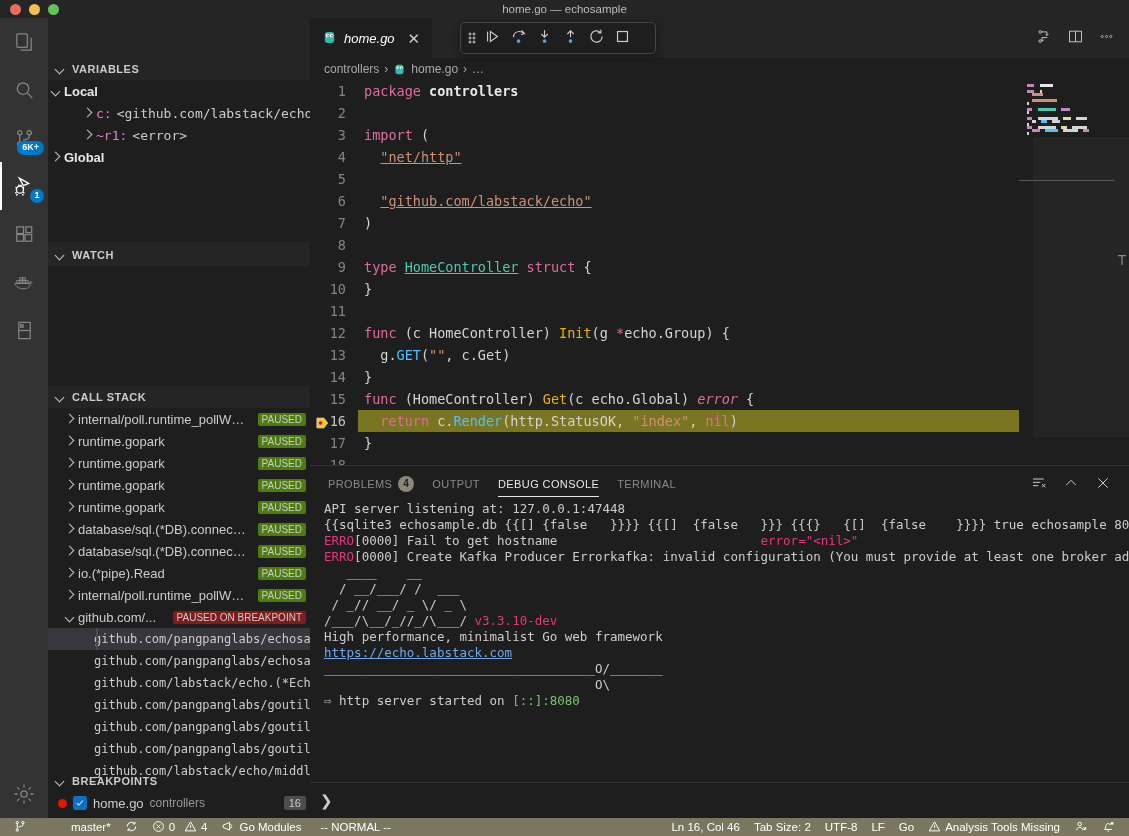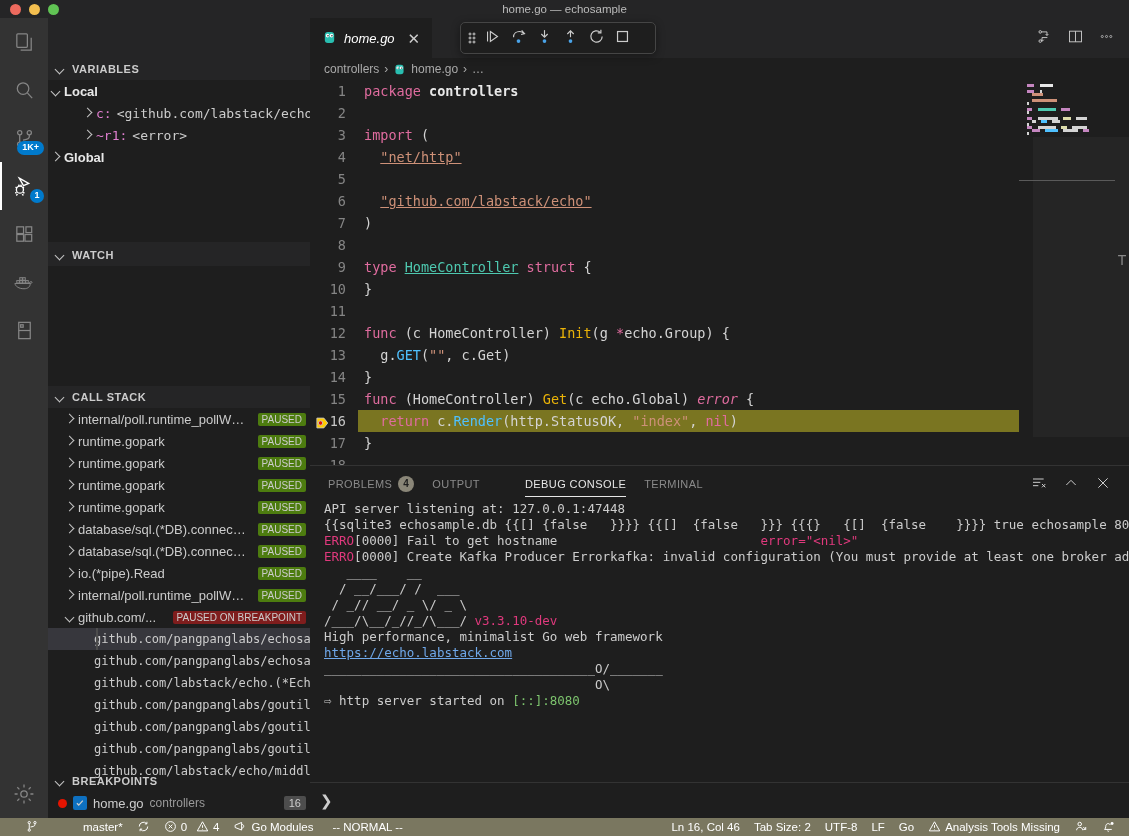--- a/index.html
+++ b/index.html
@@ -151,21 +151,21 @@
   
   #panel {
     position:absolute; left:310px; top:465px; width:819px; height:353px;
     background:#1e1e1e; border-top:1px solid #333;
   }
   #panel-tabs{
     height:35px; display:flex; align-items:center; gap:18px; padding:0 18px;
     font-size:11px; letter-spacing:.4px; text-transform:uppercase; color:#8a8a8a;
   }
   .ptab{ position:relative; height:35px; display:flex; align-items:center; gap:6px;}
-  .ptab.active{ color:#e7e7e7;margin-left:27px; }
+  .ptab.active{ color:#e7e7e7; }
   .ptab.active::after{
     content:""; position:absolute; left:0; right:0; bottom:4px; height:1px; background:#e7e7e7;
   }
   .pcount{
     background:#8a8678; color:#1e1e1e; border-radius:9px; font-size:10px;
     min-width:16px; height:16px; line-height:16px; text-align:center; padding:0 4px;
     font-weight:bold;
   }
   .panel-actions{ margin-left:auto; display:flex; align-items:center; gap:16px; color:#cccccc;}
   #console{
@@ -226,21 +226,21 @@
   <div class="act">
     <span>
       <svg width="23" height="23" viewBox="0 0 24 24" stroke-width="1.3">
         <circle cx="7" cy="6" r="2.2"></circle>
           <circle cx="17" cy="6" r="2.2"></circle>
           <circle cx="7" cy="18" r="2.2"></circle>
         <path d="M7 8.2V15.8"></path>
           <path d="M17 8.2v2c0 3-4 3-6.5 3.4"></path>
       </svg>
     </span>
-    <span class="badge wide">1K+</span>
+    <span class="badge wide">6K+</span>
   </div>
   <div class="act active">
     <span>
       <svg width="25" height="25" viewBox="0 0 24 24" stroke-width="1.3">
         <path d="M7 4l9 5-5 2.2z"></path>
         <circle cx="7.6" cy="15" r="3.4"></circle>
         <path d="M3.4 12.6l1.6 1M3 18h1.5M4 20.5l1.4-1M11.5 12.6l-1.3.9M12 18h-1.4M11 20.5l-1.3-1"></path>
         <path d="M6.3 11.8l.7-1.6M9 11.8l-.7-1.6"></path>
       </svg>
     </span>
@@ -733,21 +733,21 @@
   </div>
 
   <div id="console"><div>API server listening at: 127.0.0.1:47448</div><div>{{sqlite3 echosample.db {{[] {false   }}}} {{[]  {false   }}} {{{}   {[]  {false    }}}} true echosample 8080}</div><div><span class="err">ERRO</span><span>[0000] Fail to get hostname                           </span><span class="errv">error="&lt;nil&gt;"</span></div><div><span class="err">ERRO</span><span>[0000] Create Kafka Producer Errorkafka: invalid configuration (You must provide at least one broker address)</span></div><div></div><div></div><div>   ____    __</div><div>  / __/___/ /  ___</div><div> / _// __/ _ \/ _ \</div><div><span>/___/\__/_//_/\___/ </span><span class="err">v3.3.10-dev</span></div><div>High performance, minimalist Go web framework</div><div><span class="lnk">https://echo.labstack.com</span></div><div>____________________________________O/_______</div><div>                                    O\</div><div><span>⇨ http server started on </span><span class="ok">[::]:8080</span></div></div>
 
   <div id="repl">
     <span>❯</span>
   </div>
 </div>
 
 <div id="statusbar">
-  <div class="sitem" style="padding-left:26px;gap:44px;">
+  <div class="sitem" style="padding-left:14px;gap:44px;">
     <span>
       <svg width="13" height="13" viewBox="0 0 16 16" stroke-width="1.2">
         <circle cx="4" cy="3.2" r="1.4"></circle>
           <circle cx="11" cy="3.2" r="1.4"></circle>
           <circle cx="4" cy="12.4" r="1.4"></circle>
         <path d="M4 4.6v6.4"></path>
           <path d="M11 4.6v1.2c0 2-3 2.4-5.5 2.8"></path>
       </svg>
     </span>
     <span>master*</span>

